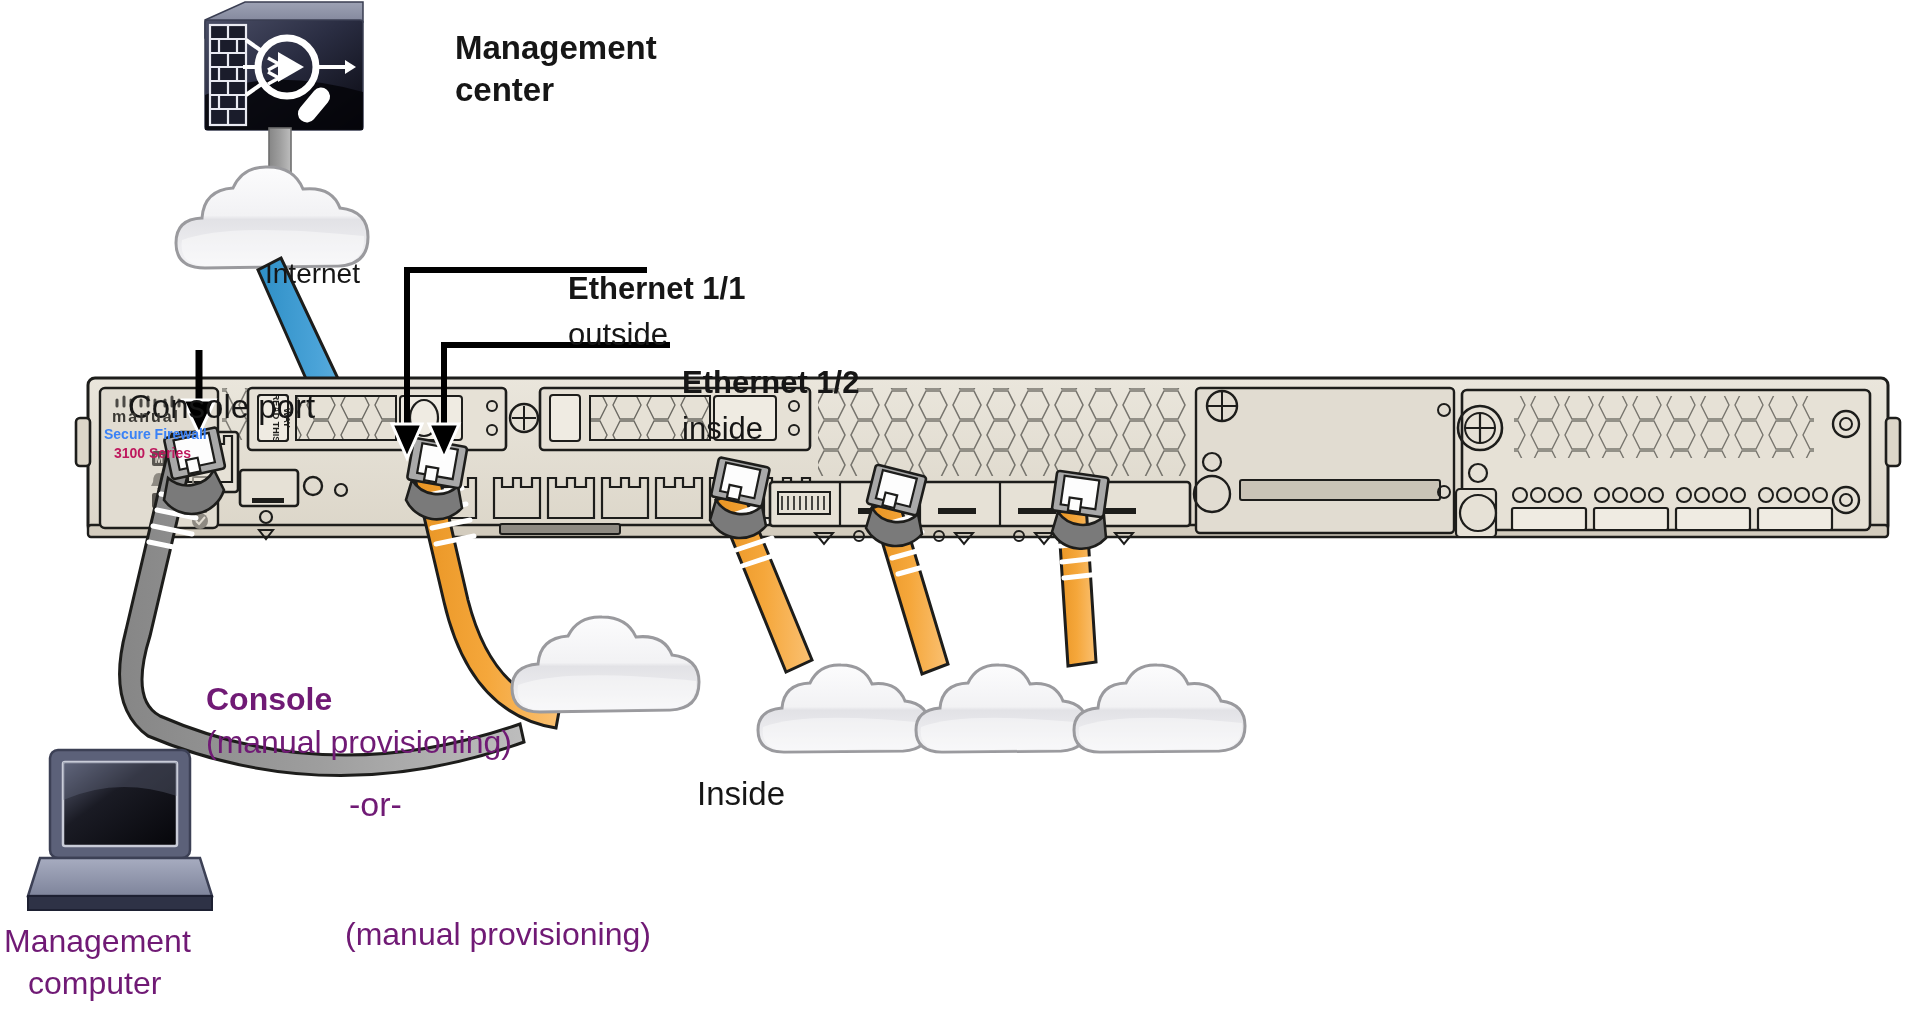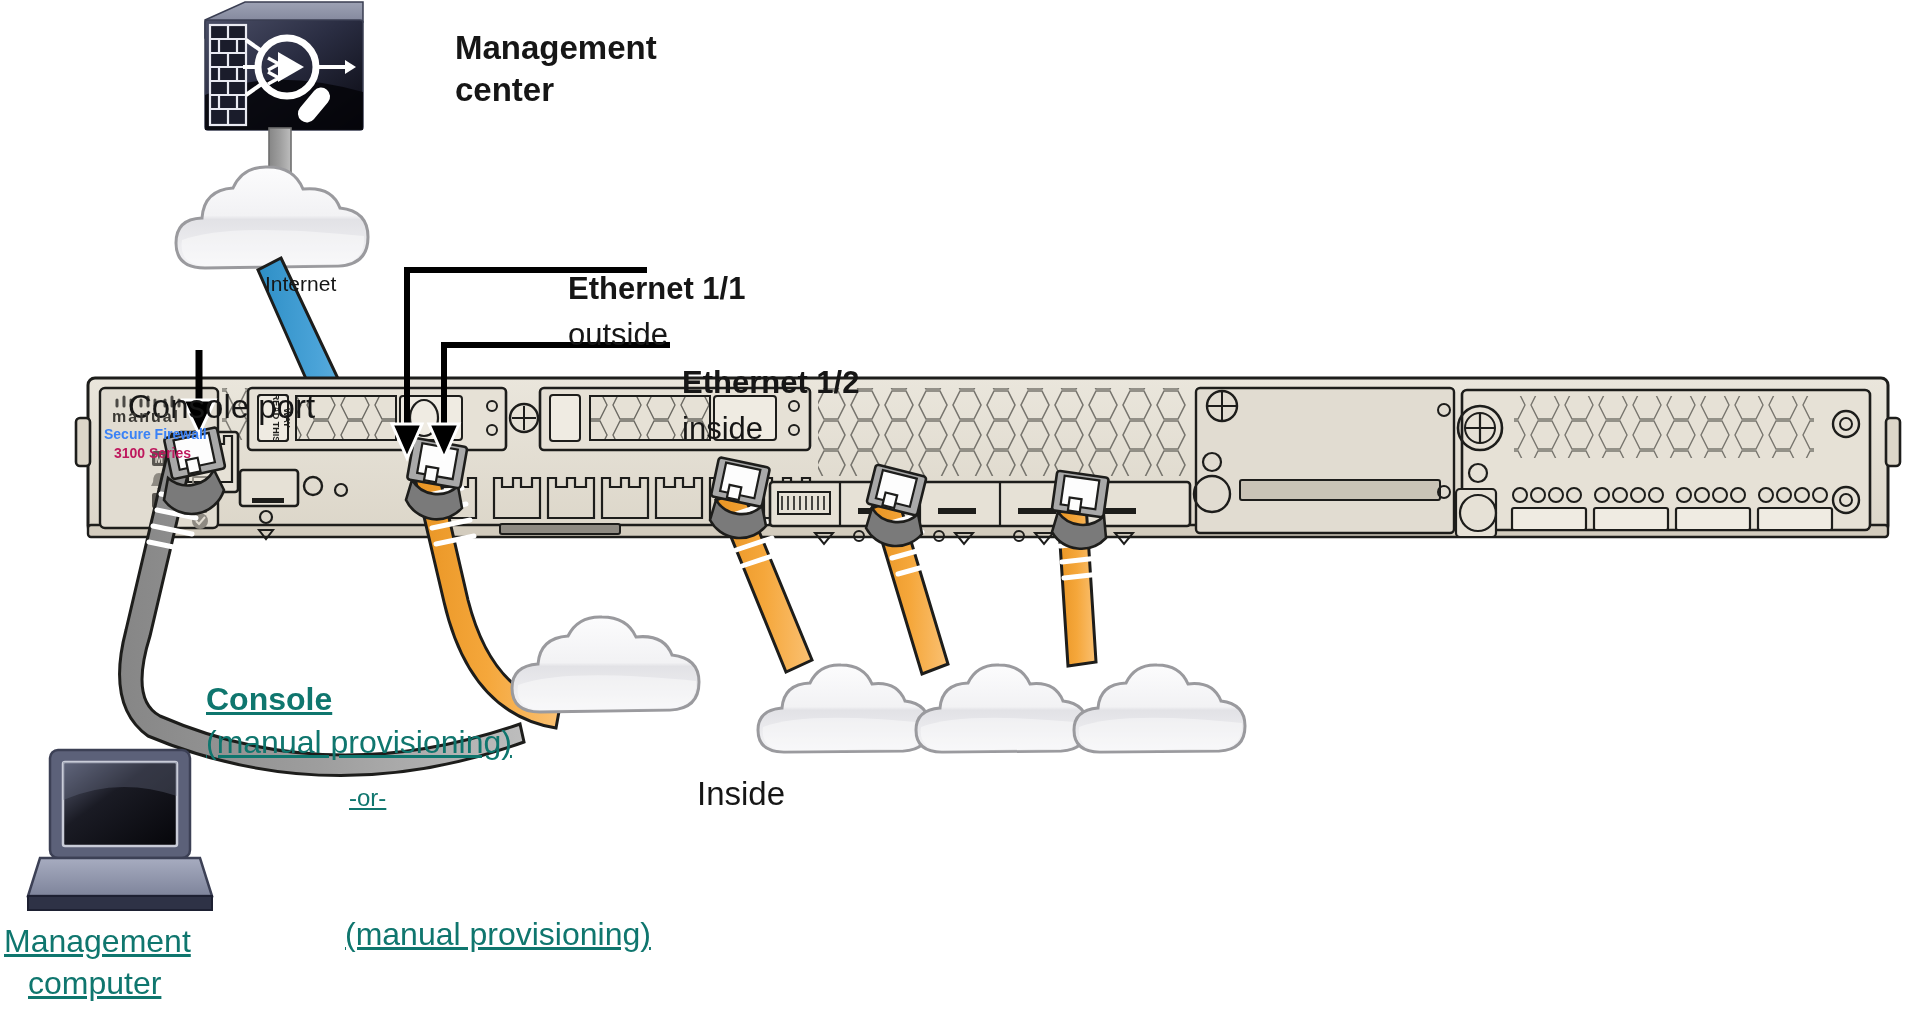--- a/index.html
+++ b/index.html
@@ -2,21 +2,21 @@
 <html><head>
 <meta charset="utf-8">
 <style>
   html,body{margin:0;padding:0;background:#ffffff;}
   body{width:1907px;height:1009px;position:relative;overflow:hidden;
        font-family:"Liberation Sans","DejaVu Sans",sans-serif;}
   .stage{position:absolute;left:0;top:0;width:1907px;height:1009px;}
   .lbl{position:absolute;white-space:pre;line-height:1.12;text-align:right;}
   .bold{font-weight:bold;}
   .black{color:#161616;}
-  .gray{color:#0f766e;text-decoration:underline;}
+  .gray{color:#701a75;}
   svg{position:absolute;left:0;top:0;}
   .nosel{user-select:none;}
 </style>
 </head>
 <body>
 
 <div class="stage">
 
 <svg width="1907" height="1009" viewBox="0 0 1907 1009">
   <defs>
@@ -446,34 +446,34 @@
 
   <g>
     <path d="M670 345 L444 345 L444 430" stroke="#000000" stroke-width="6" fill="none"></path>
     <polygon points="429,424 459,424 444,458" fill="#000000" stroke="#FFFFFF" stroke-width="3"></polygon>
   </g>
 </svg>
 
 <div class="lbl bold black nosel" style="left:455px;top:30px;font-size:33px;">Management</div>
 <div class="lbl bold black nosel" style="left:455px;top:72px;font-size:33px;">center</div>
 
-<div class="lbl black nosel" style="left:265px;top:272px;font-size:21px;">Internet</div>
+<div class="lbl black nosel" style="left:265px;top:258px;font-size:28px;">Internet</div>
 
 <div class="lbl black nosel" style="left:128px;top:367px;font-size:33px;margin-top:22px;">Console port</div>
 
 <div class="lbl bold black nosel" style="left:568px;top:272px;font-size:31px;">Ethernet 1/1</div>
 <div class="lbl black nosel" style="left:568px;top:318px;font-size:31px;">outside</div>
 
 <div class="lbl bold black nosel" style="left:682px;top:366px;font-size:31px;">Ethernet 1/2</div>
 <div class="lbl black nosel" style="left:682px;top:412px;font-size:31px;">inside</div>
 
 <div class="lbl bold gray nosel" style="left:206px;top:682px;font-size:32px;">Console</div>
 <div class="lbl gray nosel" style="left:206px;top:725px;font-size:32px;">(manual provisioning)</div>
 
-<div class="lbl gray nosel" style="left:349px;top:785px;font-size:24px;">-or-</div>
+<div class="lbl gray nosel" style="left:349px;top:785px;font-size:34px;">-or-</div>
 
 <div class="lbl gray nosel" style="left:345px;top:917px;font-size:32px;">(manual provisioning)</div>
 
 <div class="lbl black nosel" style="left:697px;top:776px;font-size:33px;">Inside</div>
 
 
 <div class="lbl gray nosel" style="left:4px;top:924px;font-size:32px;">Management</div>
 <div class="lbl gray nosel" style="left:28px;top:966px;font-size:32px;">computer</div>
 
 <div class="lbl nosel" style="left:112px;top:408px;font-size:16px;font-weight:bold;color:#3A3833;letter-spacing:2px;">manual</div>

